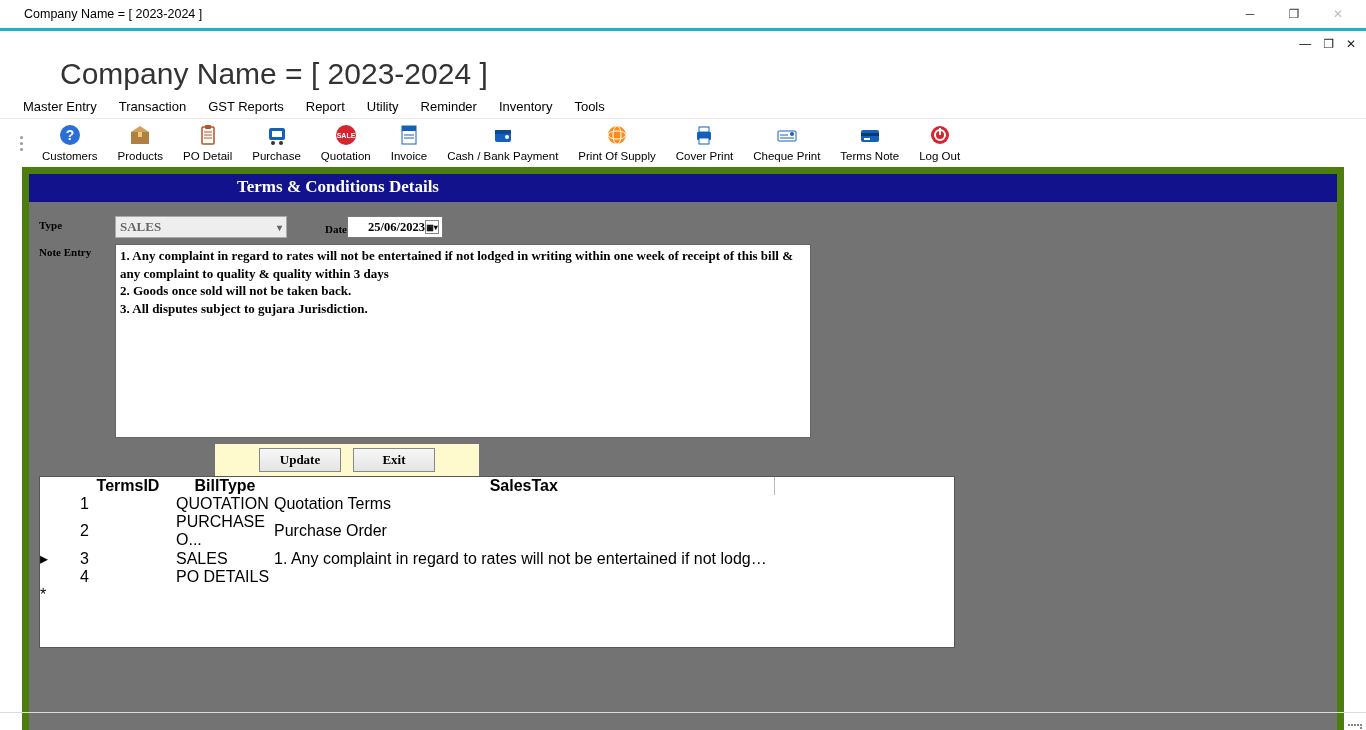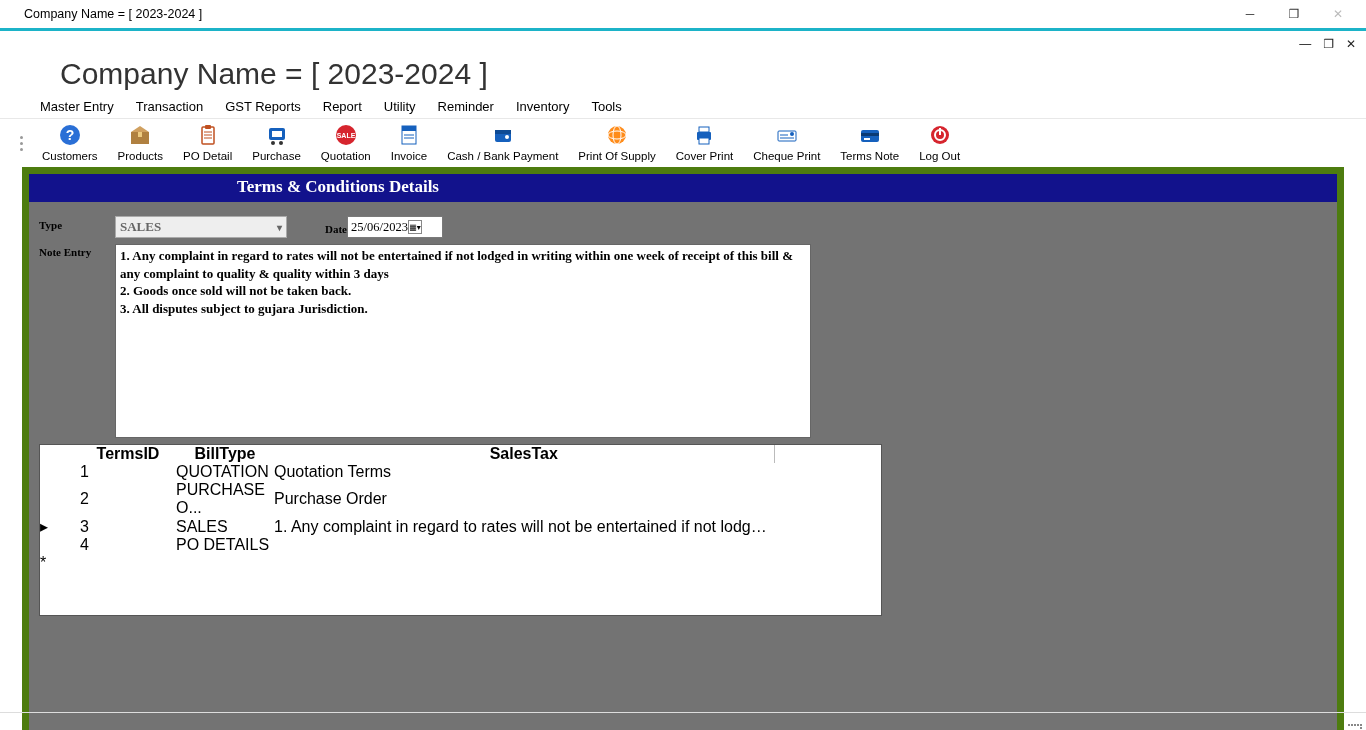--- a/index.html
+++ b/index.html
@@ -13,48 +13,48 @@
   .outer-titlebar .win-btn.disabled { color: #bbb; }
   .teal-line { height: 3px; background: #1cb3c8; }
   
   
   .inner-topbar { height: 18px; display: flex; justify-content: flex-end; align-items: center; padding-right: 10px; gap: 12px; font-size: 12px; color: #222; margin-top: 4px; }
   
   
   .big-header { padding: 4px 0 6px 60px; font-family: "Segoe UI Light", "Segoe UI", sans-serif; font-weight: 300; font-size: 30px; color: #333; }
   
   
-  .menubar { display: flex; gap: 22px; padding: 2px 0 4px 40px; font-size: 13px; color: #000; }
+  .menubar { display: flex; gap: 22px; padding: 2px 0 4px 23px; font-size: 13px; color: #000; }
   .menubar span { cursor: default; }
   
   
   .ribbon-wrap { display: flex; align-items: stretch; border-top: 1px solid #e8e8e8; }
   .grip { width: 8px; display: flex; flex-direction: column; justify-content: center; gap: 3px; padding: 0 2px; margin-left: 18px; margin-right: 4px; }
   .grip i { display:block;width:3px;height:3px;background:#999;border-radius:50%; }
   .ribbon { display: flex; padding: 2px 0 2px 2px; }
   .ribbon-item { display: flex; flex-direction: column; align-items: center; justify-content: flex-end; font-size: 11.5px; color: #000; padding: 2px 10px 3px; min-width: 54px; cursor: default; }
   .ribbon-item .ico { width: 24px; height: 24px; margin-bottom: 3px; display:flex;align-items:center;justify-content:center; }
   
   
   .form-area { margin: 0 22px 0 22px; background: #737373; border: 7px solid #4d7c0f; }
   .form-banner { background: #12128c; color: #fff; font-family: Georgia, "Times New Roman", serif; font-weight: bold; font-size: 17px; padding: 3px 0 5px; text-align:left; padding-left: 208px; }
   .form-body { position: relative; padding: 14px 10px 10px 10px; min-height: 530px; }
   
   .row { display: flex; align-items: flex-start; margin-bottom: 6px; }
   .lbl { font-family: Georgia, "Times New Roman", serif; font-weight: bold; font-size: 11px; width: 76px; padding-top: 3px; }
   .combo { width: 172px; height: 22px; border: 1px solid #aaa; background: #eee; color:#666; font-family: Georgia, serif; font-weight:bold; font-size: 13px; padding: 0 4px; display:flex; align-items:center; justify-content:space-between; }
   .combo .chev { font-size:10px;color:#666; }
   .date-wrap { display:flex; align-items:center; margin-left: 38px; }
-  .datebox { width: 96px; height: 21px; border:1px solid #7a7a7a; display:flex;align-items:center;justify-content:flex-start;background:#fff;padding:10px 3px;font-family:Georgia,serif;font-size:12.5px;font-weight:normal; }
+  .datebox { width: 96px; height: 21px; border:1px solid #7a7a7a; display:flex;align-items:center;justify-content:flex-end;background:#fff;padding:10px 3px;font-family:Georgia,serif;font-size:12.5px;font-weight:bold; }
   .datebox .cal { width:14px;height:14px;border:1px solid #888;display:flex;align-items:center;justify-content:center;font-size:8px; }
   .terms-textarea { width: 696px; height: 194px; border: 1px solid #666; background: #fff; font-family: Georgia, "Times New Roman", serif; font-weight: bold; font-size: 13px; padding: 2px 4px; resize: none; outline: none; line-height: 1.35; }
   
   .btn-panel { margin-left: 176px; width: 264px; background: #fffacd; padding: 4px 0; display:flex; gap: 12px; justify-content:center; border:0; }
   .btn { width: 82px; height: 24px; border:1px solid #888; background: linear-gradient(#f7f7f7,#e4e4e4); font-family: Georgia, serif; font-weight: bold; font-size: 13px; cursor: default; }
-  .grid-wrap { border:1px solid #555; width:843px; background:#fff; height:172px; }
+  .grid-wrap { border:1px solid #555; width:916px; background:#fff; height:172px; }
   .grid-wrap table { width:100%; border-collapse: collapse; }
   
   
   .statusbar { position: absolute; bottom: 0; left: 0; right: 0; height: 18px; border-top: 1px solid #ddd; display:flex;justify-content:flex-end;align-items:center;padding-right:4px; }
   .resize-grip { width:14px;height:14px;display:flex;flex-wrap:wrap;justify-content:flex-end;align-content:flex-end;gap:1px; }
   .resize-grip i { width:2px;height:2px;background:#888; }
   
   svg { display:block; }
 </style>
 </head>
@@ -240,20 +240,24 @@
       </div>
     </div>
 
     <div class="row">
       <div class="lbl" style="padding-top:2px;">Note Entry</div>
       <textarea class="terms-textarea" style="">1. Any complaint in regard to rates will not be entertained if not lodged in writing within one week of receipt of this bill &amp; any complaint to quality &amp; quality within 3 days
 2. Goods once sold will not be taken back.
 3. All disputes subject to gujara Jurisdiction.</textarea>
     </div>
 
+    <div class="btn-panel">
+      <button class="btn">Update</button>
+      <button class="btn">Exit</button>
+    </div>
 
     <div class="grid-wrap">
       <table>
         <thead>
           <tr>
             <th class="rowhead" style="width:40px;"></th>
             <th style="width:96px;">TermsID</th>
             <th style="width:98px;">BillType</th>
             <th style="width:500px;">SalesTax</th>
             <th style="border-left:1px solid #bbb;"></th>

